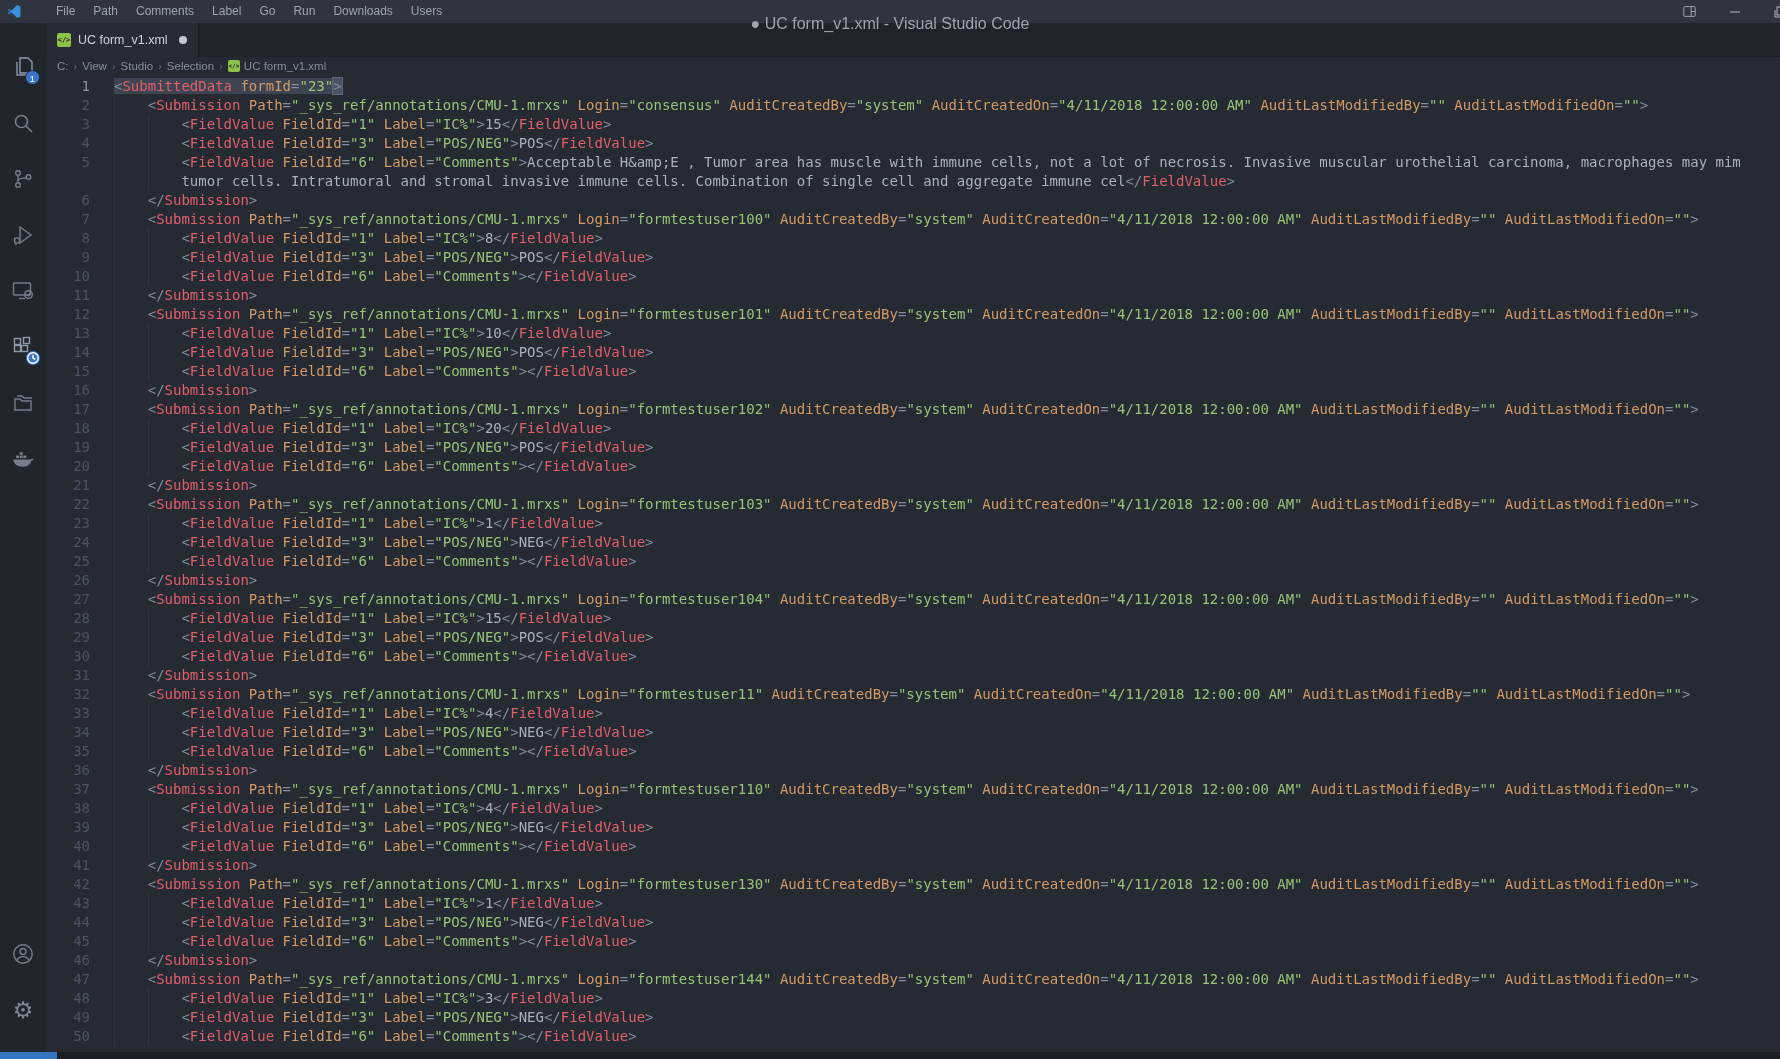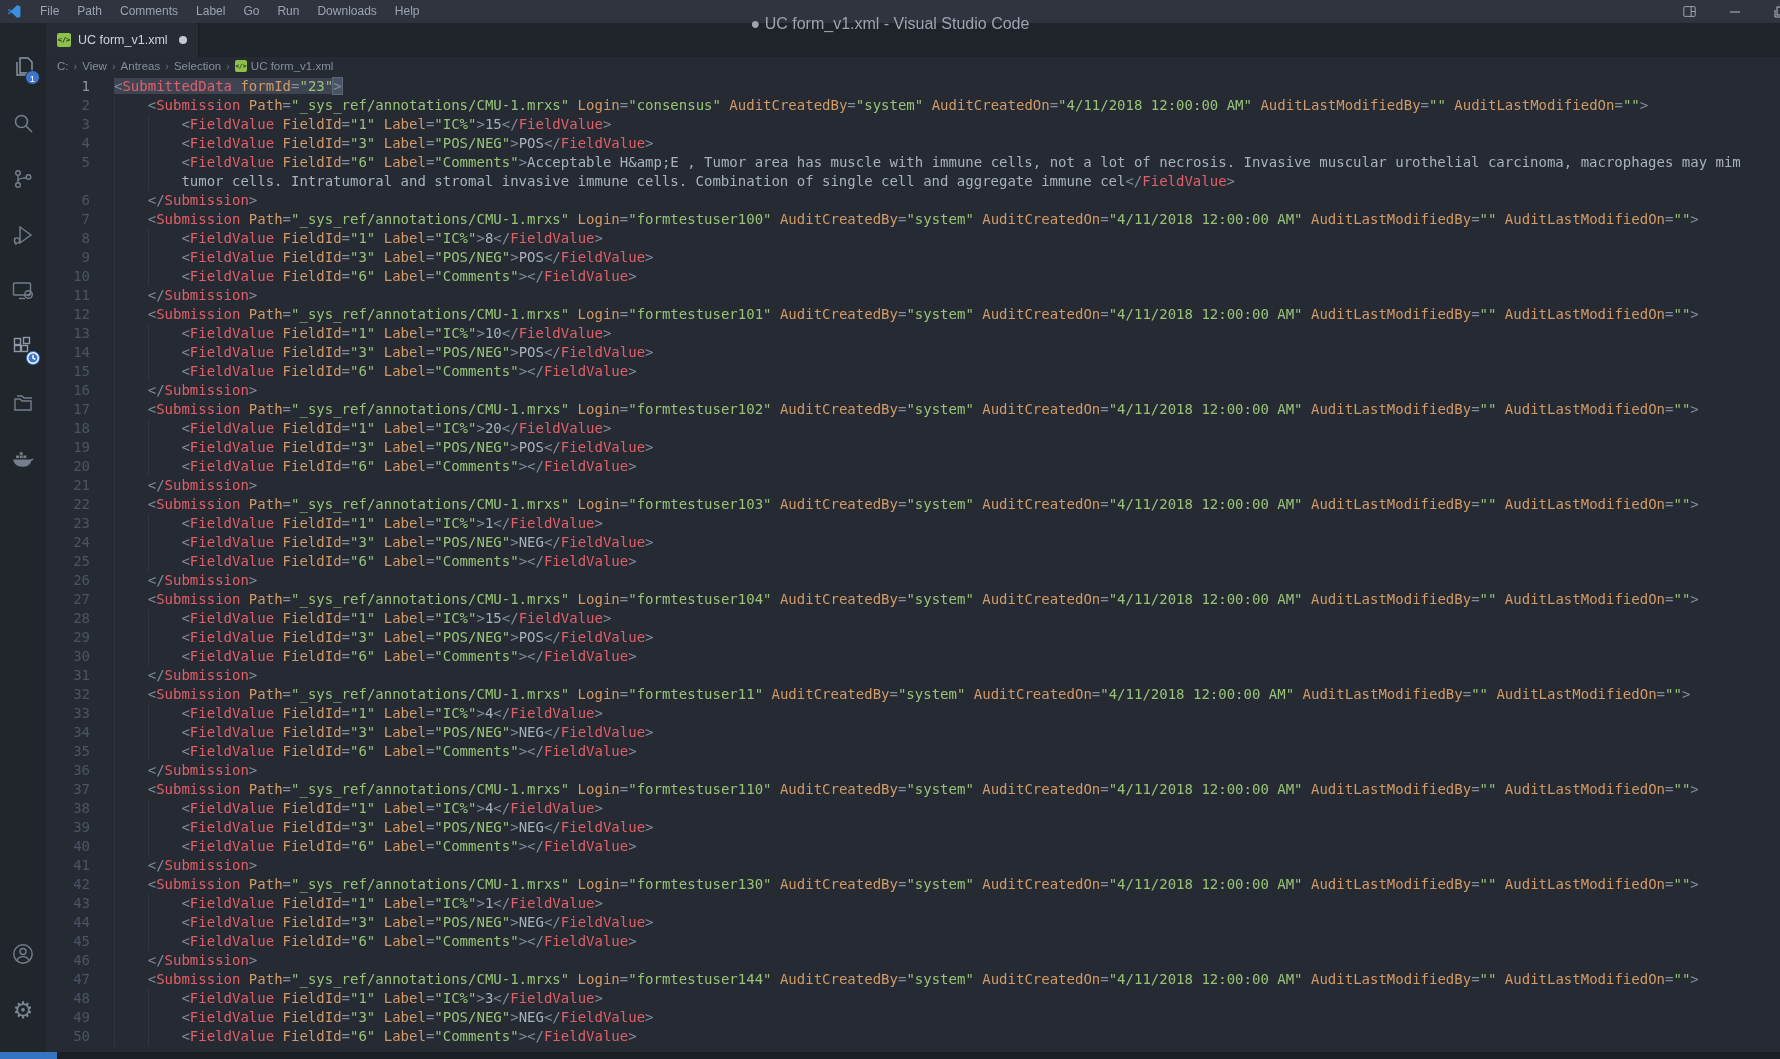--- a/index.html
+++ b/index.html
@@ -4,21 +4,21 @@
 <style>
   * { box-sizing: border-box; }
   html,body { margin:0; padding:0; }
   body {
     width:1780px; height:1059px; position:relative; overflow:hidden;
     background:#252a33; font-family:"Liberation Sans", sans-serif;
     -webkit-font-smoothing:antialiased;
   }
   
   .titlebar { position:absolute; left:0; top:0; width:1780px; height:23px;
-    background:#2f343e; display:flex; align-items:center; color:#9da4b0; font-size:12px; z-index:30; }
+    background:#2f343e; display:flex; align-items:center; color:#9da4b0; font-size:12px; z-index:30;gap:16px; }
   .vscode-logo { width:15px; height:15px; margin:0 9px 0 7px; flex:none; }
   .menus { display:flex; }
   .menu-item { padding:0 9px; line-height:23px; cursor:default; }
   .win-title { position:absolute; left:50%; transform:translateX(-50%); top:0; line-height:23px;
     color:#9da4b0; font-size:16px; white-space:nowrap;margin-top:12px; }
   .win-controls { position:absolute; right:-22px; top:0; height:23px; display:flex; }
   .win-btn { width:45px; height:23px; display:flex; align-items:center; justify-content:center; color:#b6bcc6; }
   
   .activitybar { position:absolute; left:0; top:23px; width:46px; height:1029px;
     background:#21252c; z-index:20; display:flex; flex-direction:column; align-items:center; }
@@ -81,21 +81,21 @@
     <polygon points="16.5,1.5 21.5,3.8 21.5,20.2 16.5,22.5 5.5,12" fill="#3a8fe0"></polygon>
   </svg>
   <div class="menus">
       <div class="menu-item">File</div>
       <div class="menu-item">Path</div>
       <div class="menu-item">Comments</div>
       <div class="menu-item">Label</div>
       <div class="menu-item">Go</div>
       <div class="menu-item">Run</div>
       <div class="menu-item">Downloads</div>
-      <div class="menu-item">Help</div>
+      <div class="menu-item">Users</div>
     </div>
   <div class="win-title">● UC form_v1.xml - Visual Studio Code</div>
   <div class="win-controls">
     <div class="win-btn">
       <svg width="13" height="13" viewBox="0 0 16 16" fill="none" stroke="currentColor">
         <rect x="1" y="2" width="14" height="12" rx="1"></rect>
           <line x1="10" y1="2" x2="10" y2="14"></line>
           <line x1="10" y1="8" x2="15" y2="8"></line>
       </svg>
     </div>
@@ -210,21 +210,21 @@
 <div class="breadcrumb">
     <span class="crumb">
       <span>C:</span>
     </span>
     <span class="crumb-sep">›</span>
     <span class="crumb">
       <span>View</span>
     </span>
     <span class="crumb-sep">›</span>
     <span class="crumb">
-      <span>Antreas</span>
+      <span>Studio</span>
     </span>
     <span class="crumb-sep">›</span>
     <span class="crumb">
       <span>Selection</span>
     </span>
     <span class="crumb-sep">›</span>
     <span class="crumb">
       <span class="xmlicon small">&lt;/&gt;</span>
       <span>UC form_v1.xml</span>
     </span>

